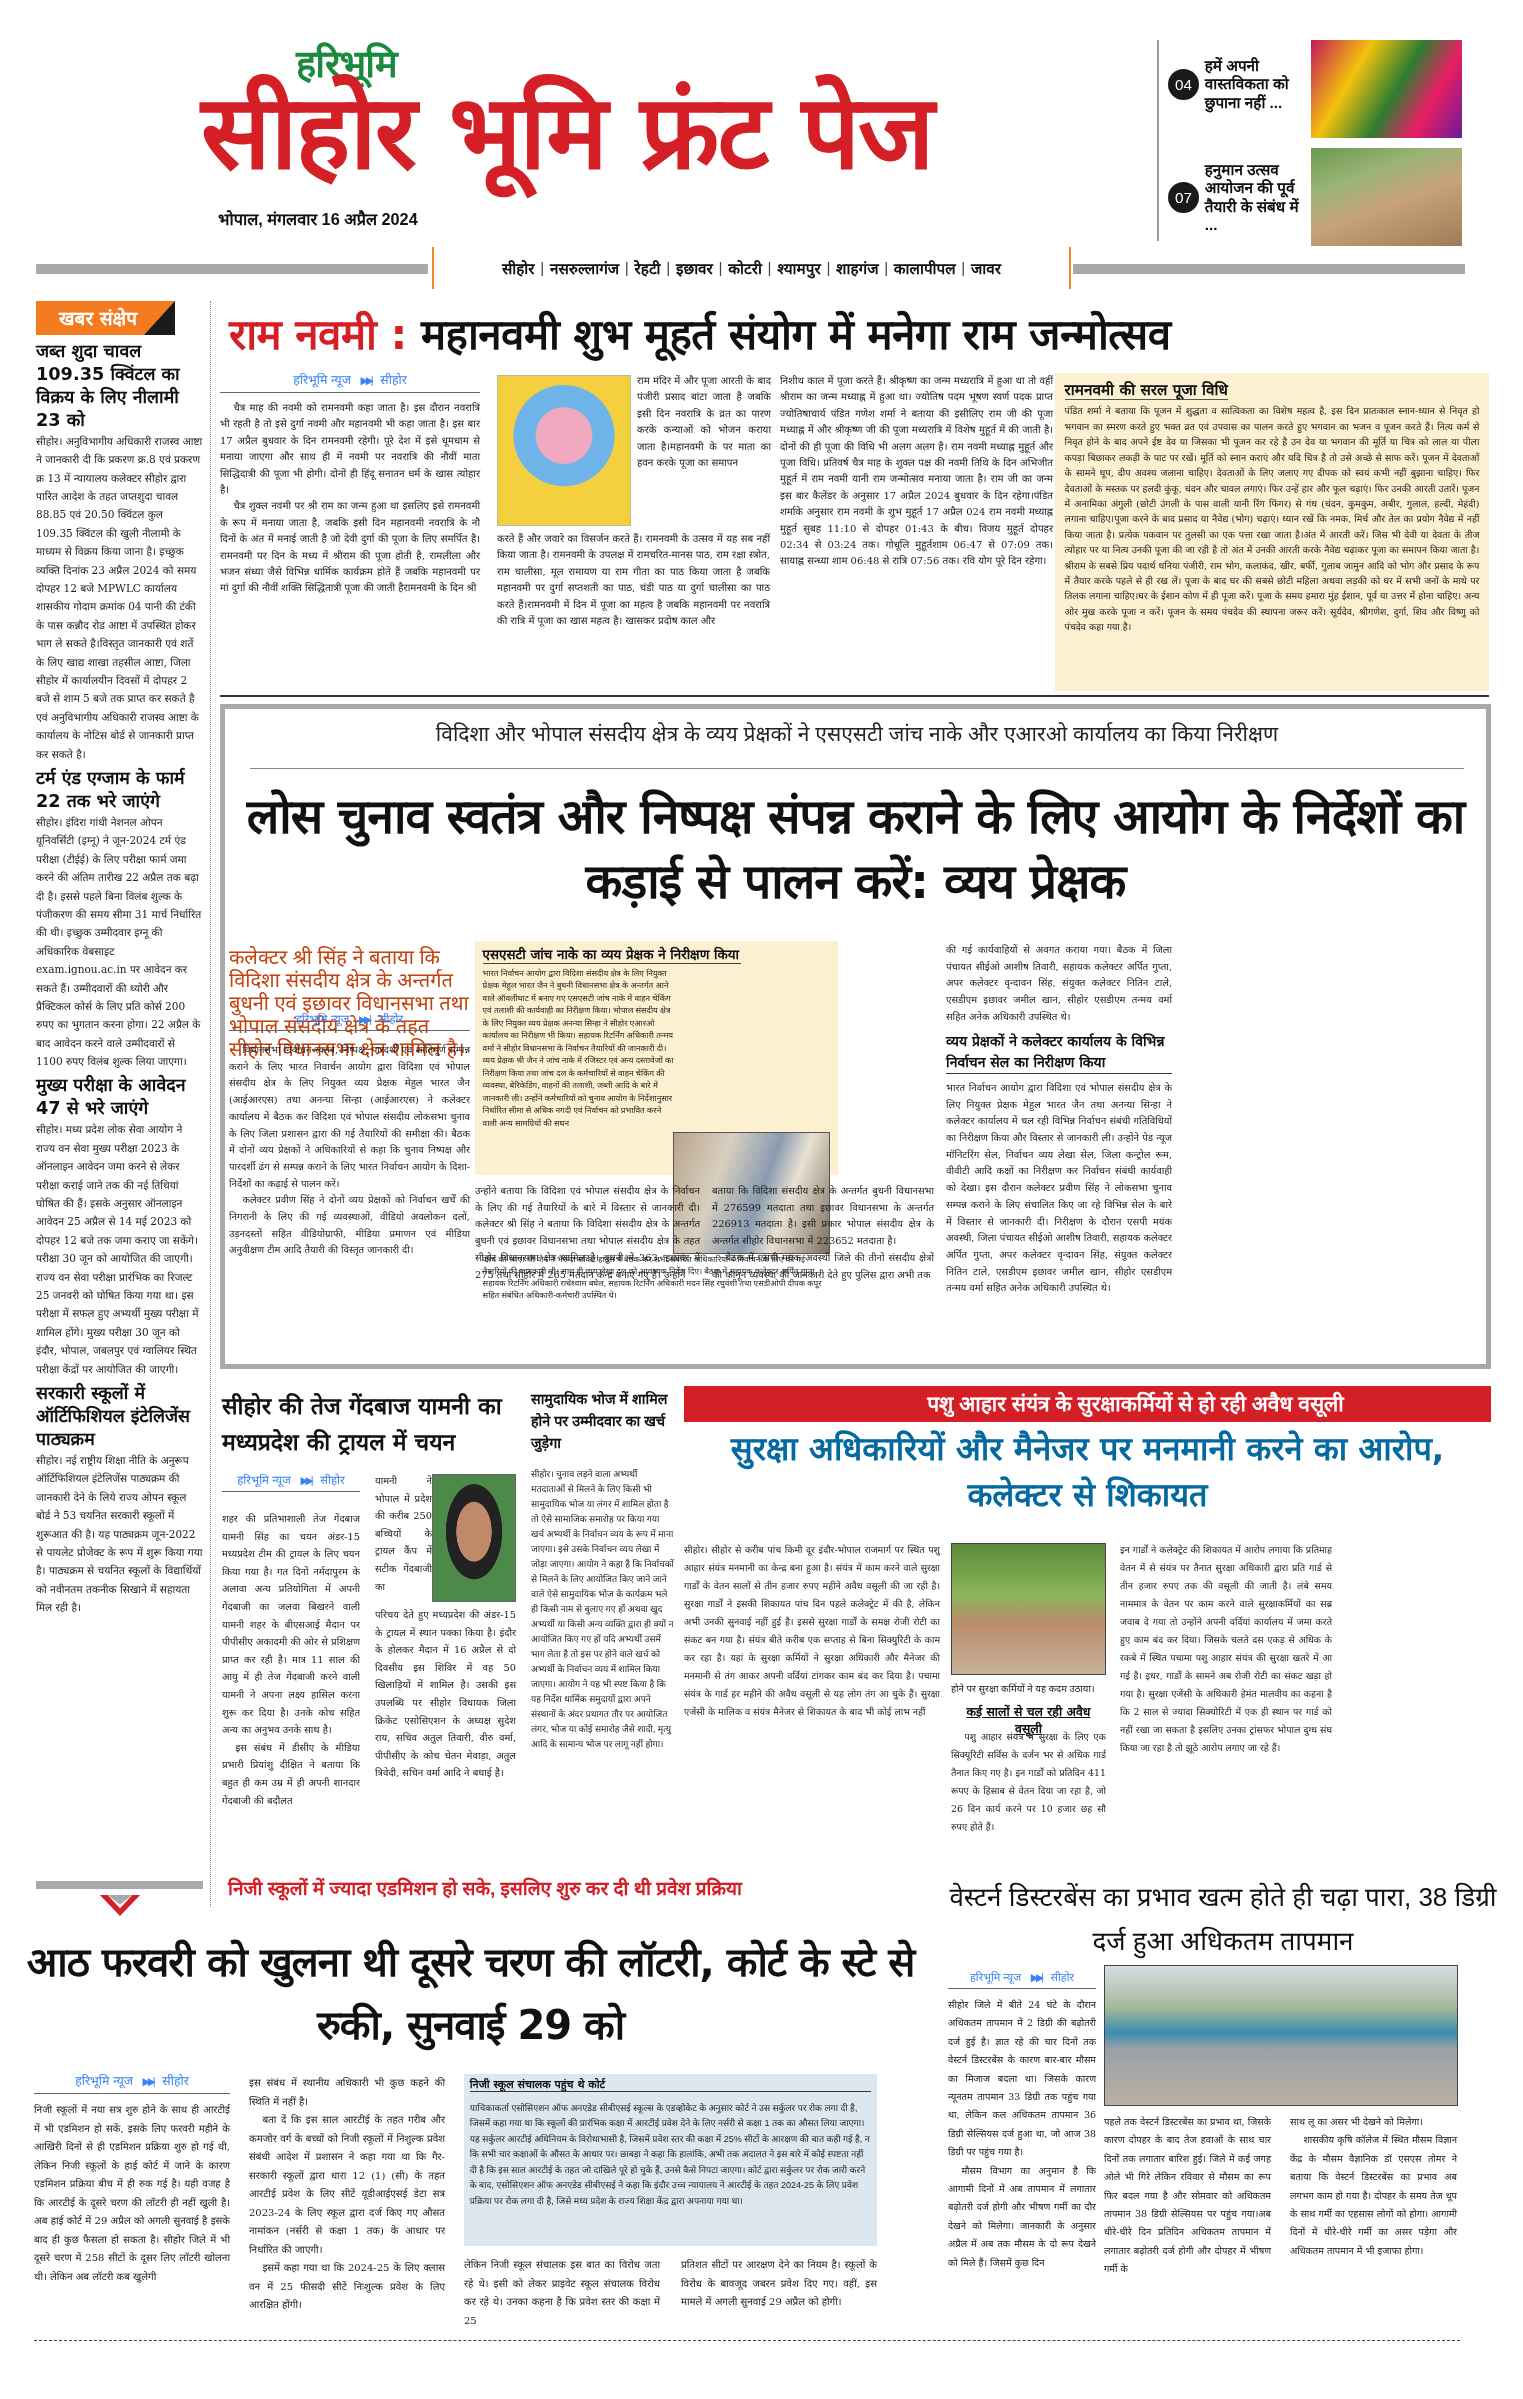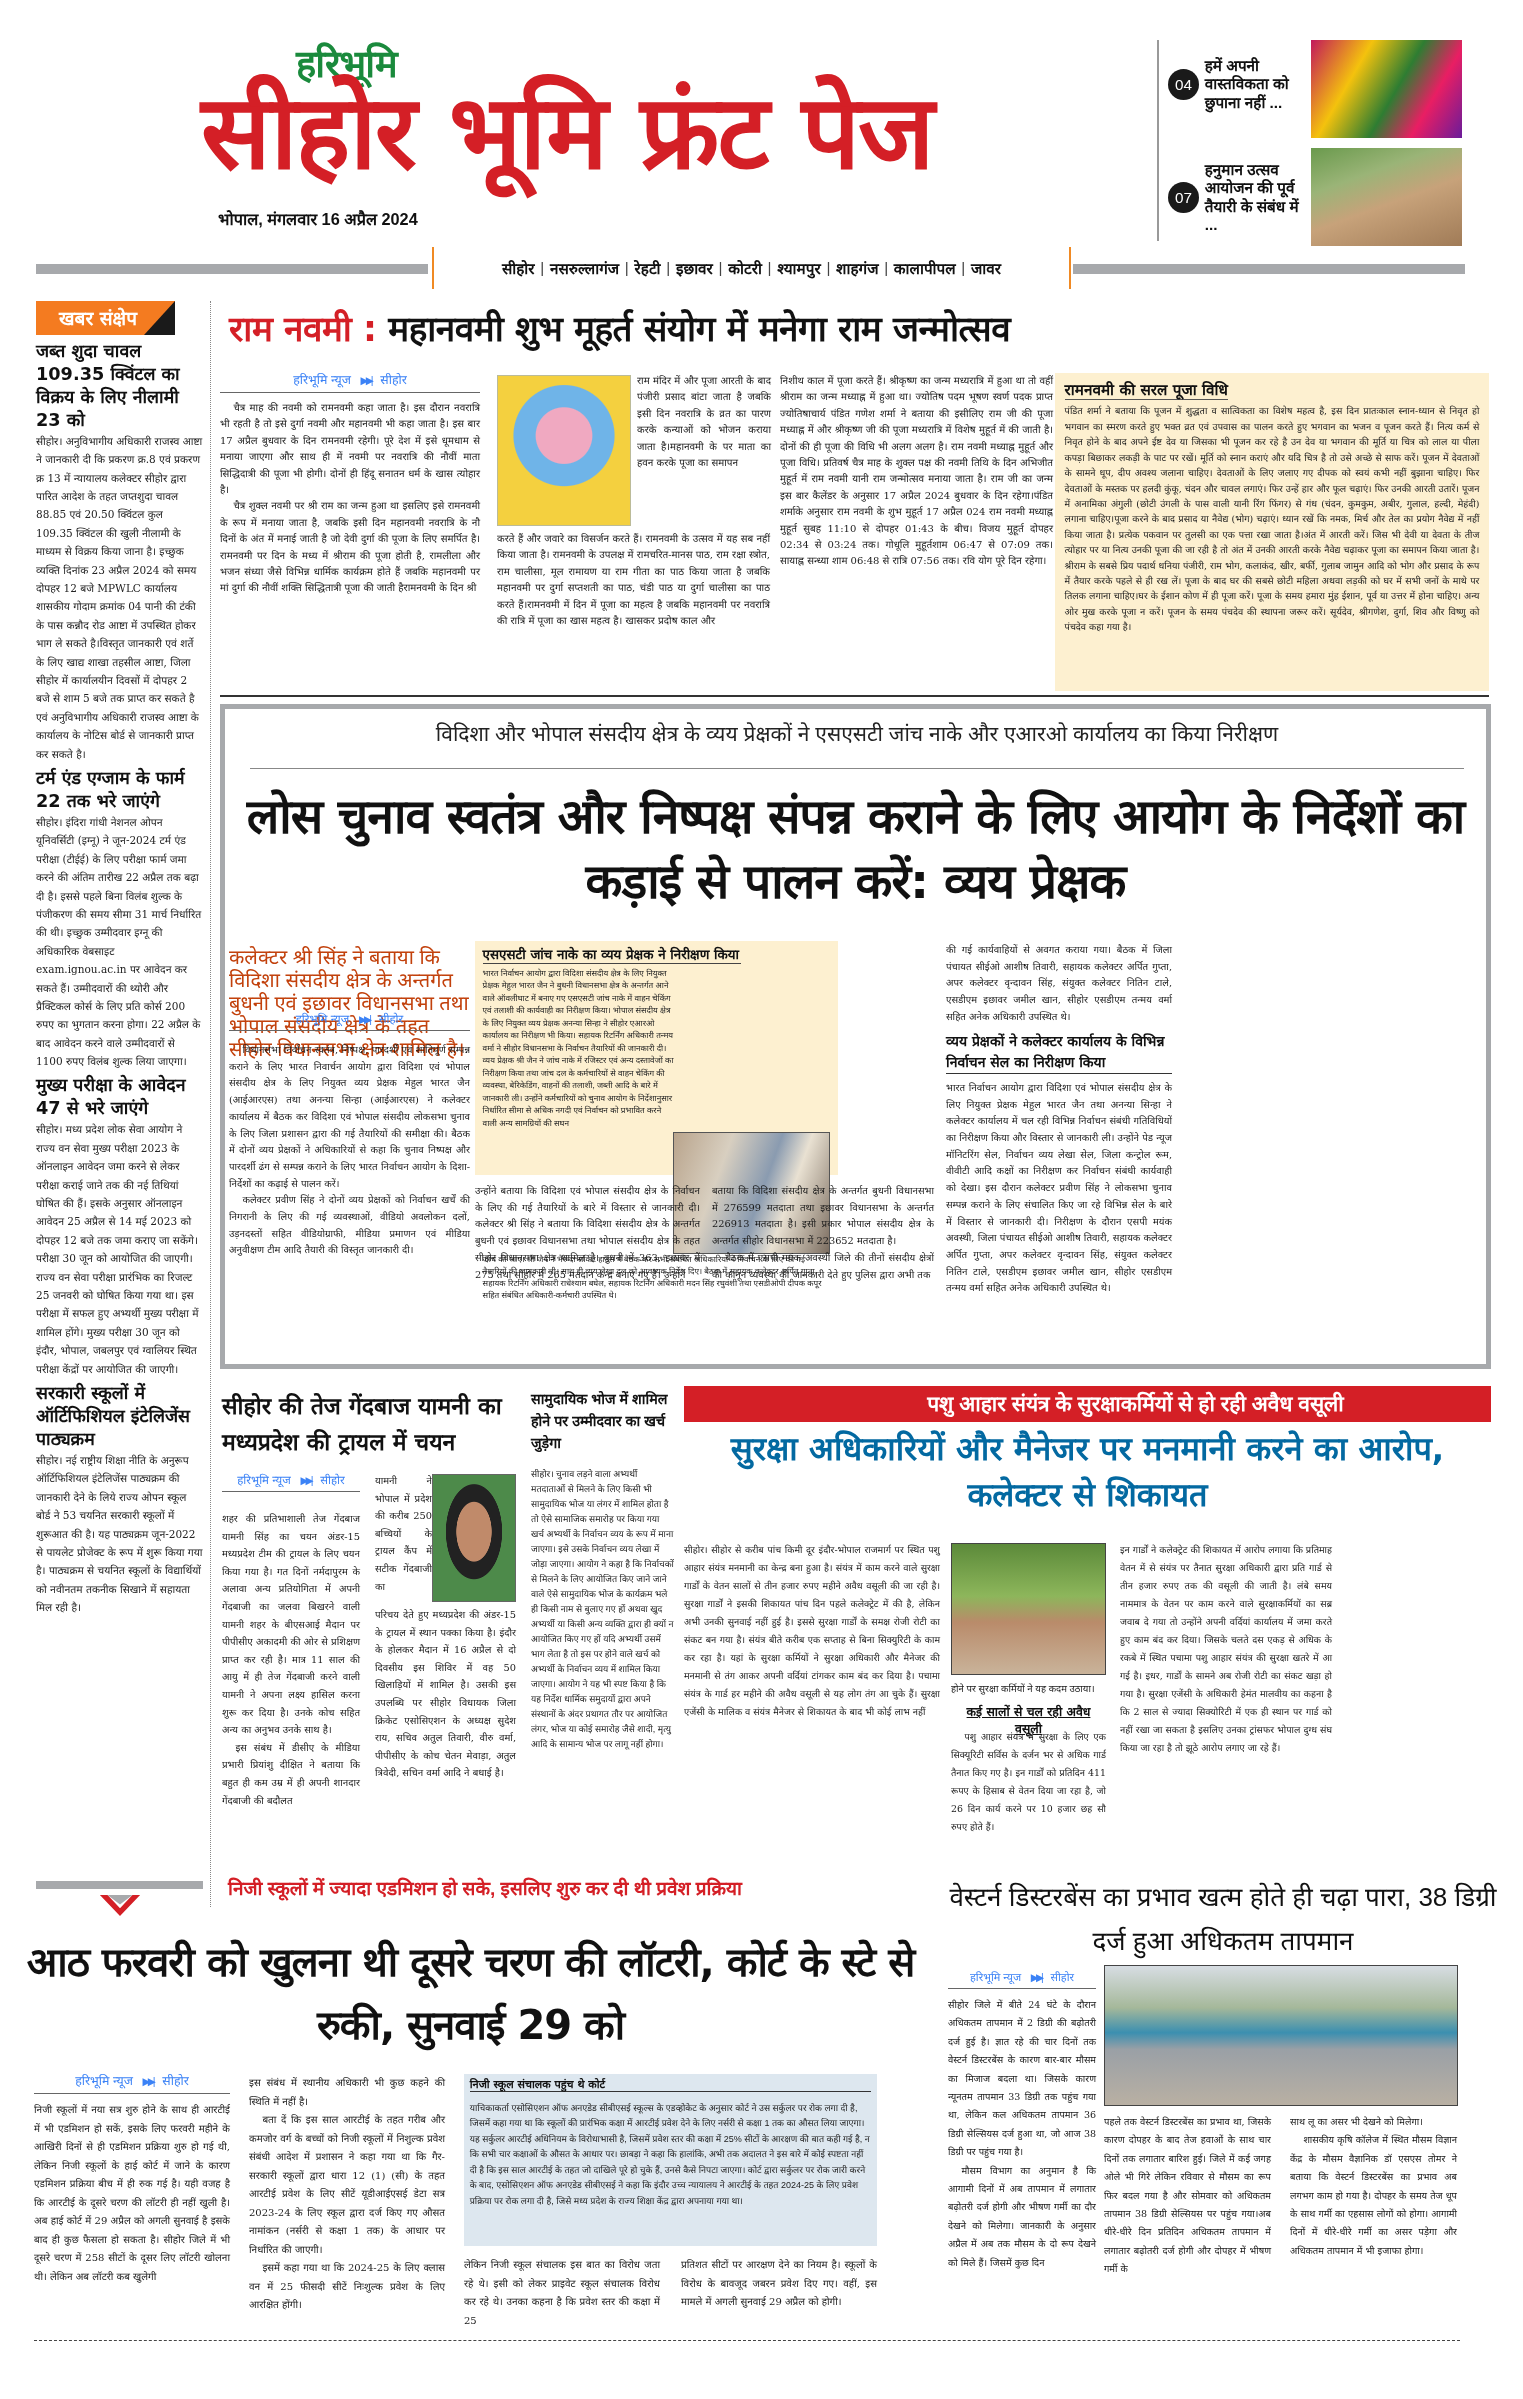--- a/index.html
+++ b/index.html
@@ -30,21 +30,21 @@
 #sb-head{left:36px;top:301px;width:139px;height:34px;background:#f47b20;color:#fff;font-size:19px;font-weight:bold;padding:3.8px 23px;font-family:"DejaVu Sans",sans-serif}
 #sb-head::after{content:"";position:absolute;right:0;top:0;border-style:solid;border-width:0 0 34px 31px;border-color:transparent transparent #1a1a1a transparent}
 #sidebar{left:36px;top:336px;width:167px}
 #sidebar .sbh{font-family:"DejaVu Sans",sans-serif;font-weight:bold;font-size:17.7px;line-height:23px;margin-top:3.8px;color:#111}
 #sidebar .sbt{font-family:"DejaVu Serif",serif;font-size:10.5px;line-height:18.4px;color:#222}
 #sb-divider{left:210px;top:301px;width:0;height:1606px;border-left:1px dotted #888}
 #sb-bottom-bar{left:36px;top:1881px;width:167px;height:7.6px;background:#a7a9ac}
 #sb-chev{left:98px;top:1891px;width:44px;height:29px}
 
 
-#rn-head{left:229px;top:304px;font-size:35px;white-space:nowrap;font-family:"DejaVu Sans",sans-serif;font-weight:bold;letter-spacing:-0.5px}
+#rn-head{left:229px;top:304px;font-size:42px;white-space:nowrap;font-family:"DejaVu Sans",sans-serif;font-weight:bold;letter-spacing:-0.5px}
 #rn-head .red{color:#d41f26}
 #rn-byline{left:220px;top:371px;width:260px}
 #rn-col1{left:220px;top:400px;width:260px}
 #rn-img{left:497px;top:375px;width:134px;height:151px;background:radial-gradient(circle at 50% 40%,#f0a9c1 0 25%,#6fb4e8 26% 45%,#f4d03f 46%);border:1px solid #bb9}
 #rn-col2a{left:637px;top:373px;width:134px}
 #rn-col2b{left:497px;top:531px;width:273px}
 #rn-col3{left:780px;top:373px;width:273px}
 #rn-box{left:1055px;top:373px;width:434px;height:318px;background:#fdf0d0;padding:5.7px 9.6px}
 #rn-box h3{font-family:"DejaVu Sans",sans-serif;font-size:15.3px;font-weight:bold;color:#111;border-bottom:1.9px solid #555;margin-bottom:3.8px;display:inline-block}
 #rn-box .txt{font-size:9.4px;line-height:15.4px}

